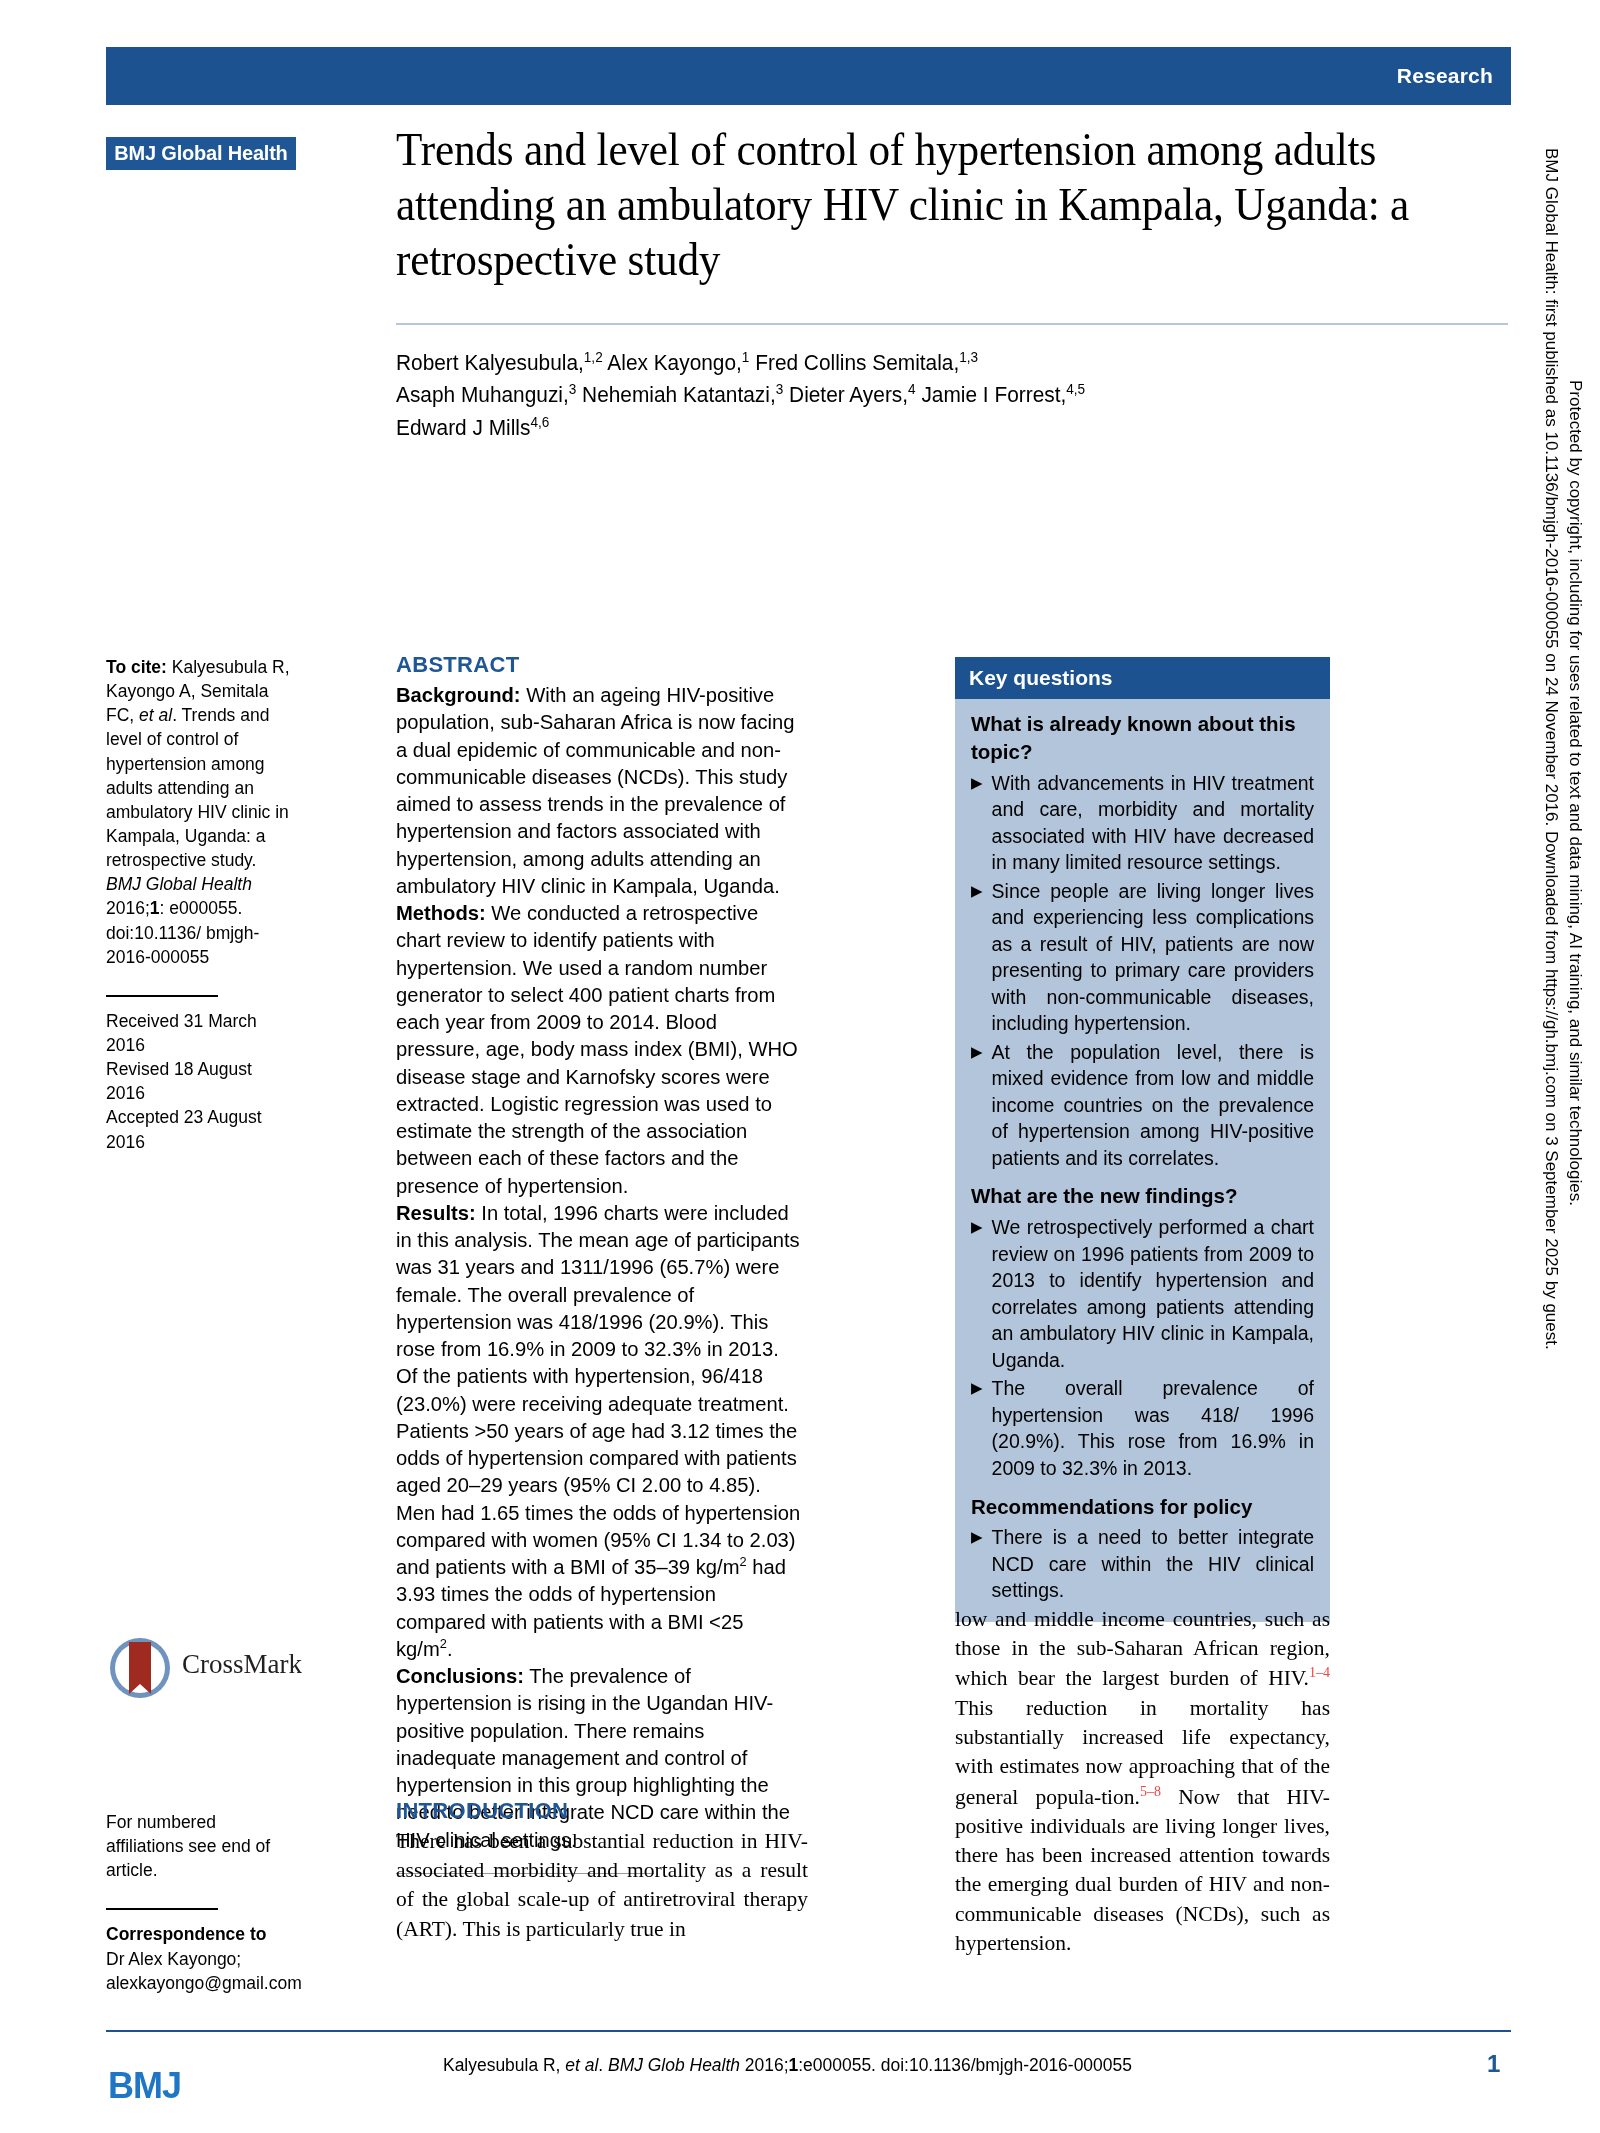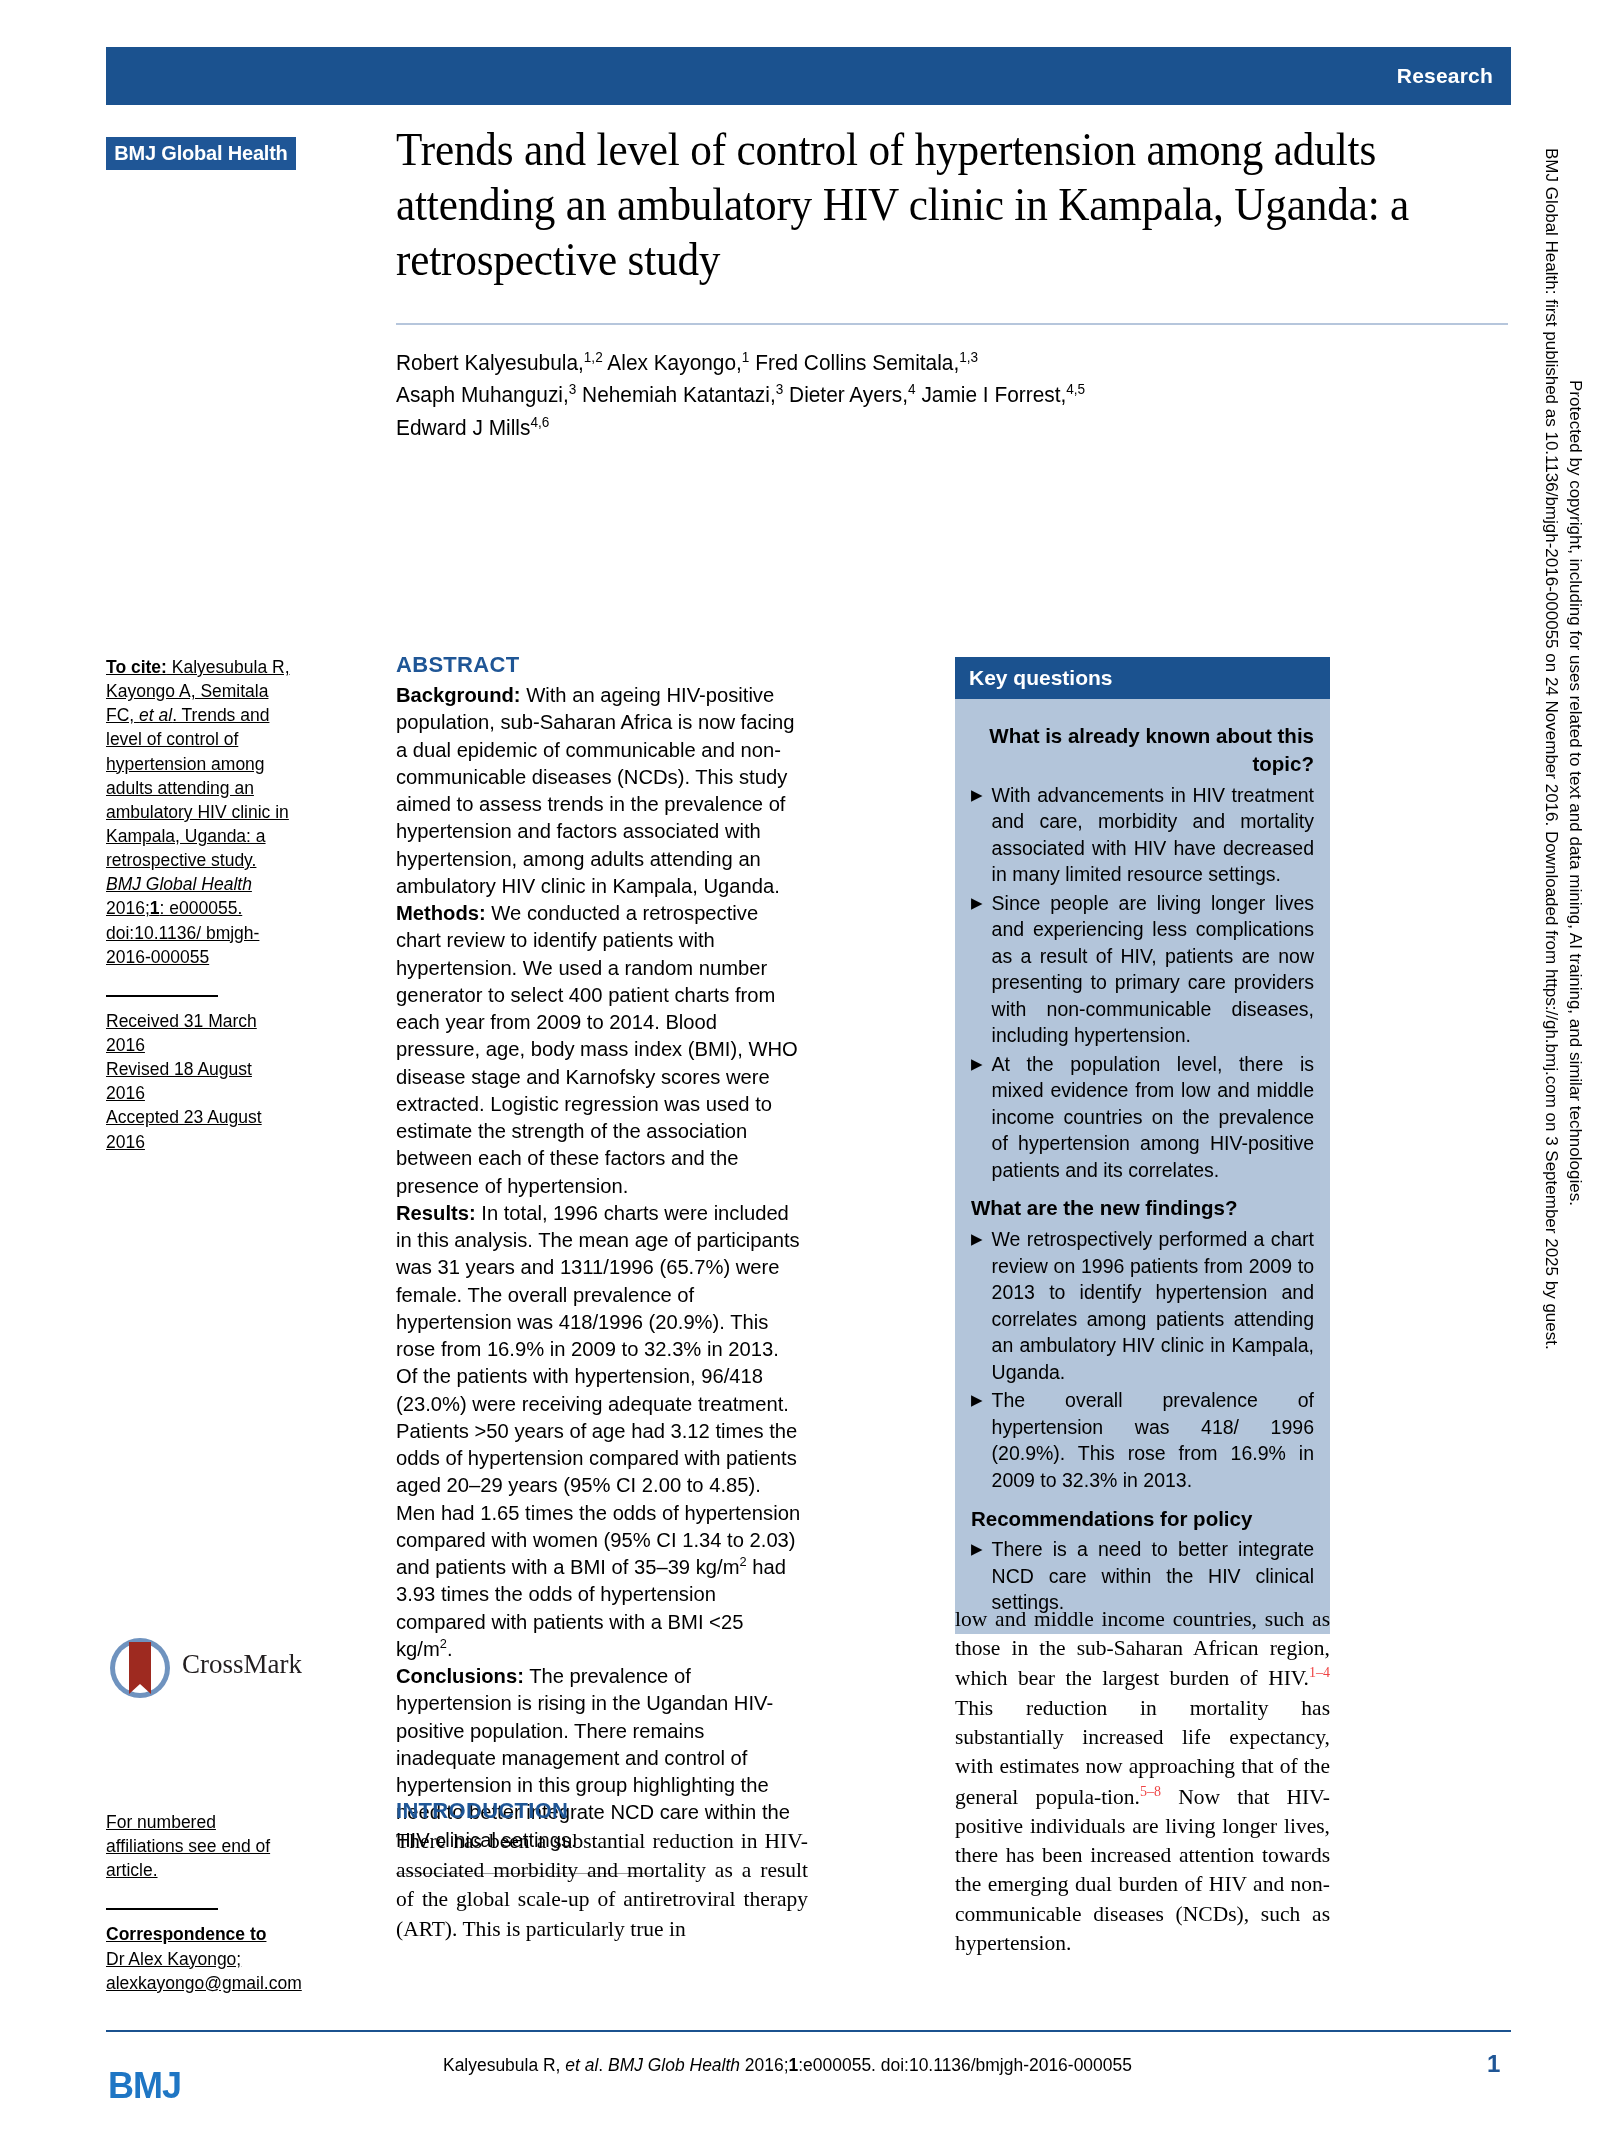--- a/index.html
+++ b/index.html
@@ -88,21 +88,21 @@
 
   
   .col-left {
     position: absolute;
     left: 106px;
     top: 655px;
     width: 188px;
     font-size: 17.5px;
     line-height: 1.38;
   }
-  .col-left .blk { margin-bottom: 0; text-decoration: underline; }
+  .col-left .blk { margin-bottom: 0; }
   .col-left b { font-weight: bold; }
   .col-left i { font-style: italic; }
   .hr-short {
     border: none;
     border-top: 2px solid #000;
     width: 112px;
     margin: 26px 0 12px 0;
   }
 
   .col-mid {
@@ -168,21 +168,21 @@
     background: #b3c5da;
     padding: 11px 16px 16px 16px;
     font-size: 19.5px;
     line-height: 1.36;
   }
   .kq-sub {
     font-weight: bold;
     font-size: 20.5px;
     margin: 11px 0 4px 0;
   }
-  .kq-sub:first-child { margin-top: 12px; text-align: right; }
+  .kq-sub:first-child { margin-top: 0; }
   .kq-item {
     display: flex;
     gap: 9px;
     margin: 0 0 2px 0;
     text-align: justify;
     text-justify: inter-word;
   }
   .kq-bullet {
     flex: 0 0 auto;
     font-size: 15px;

